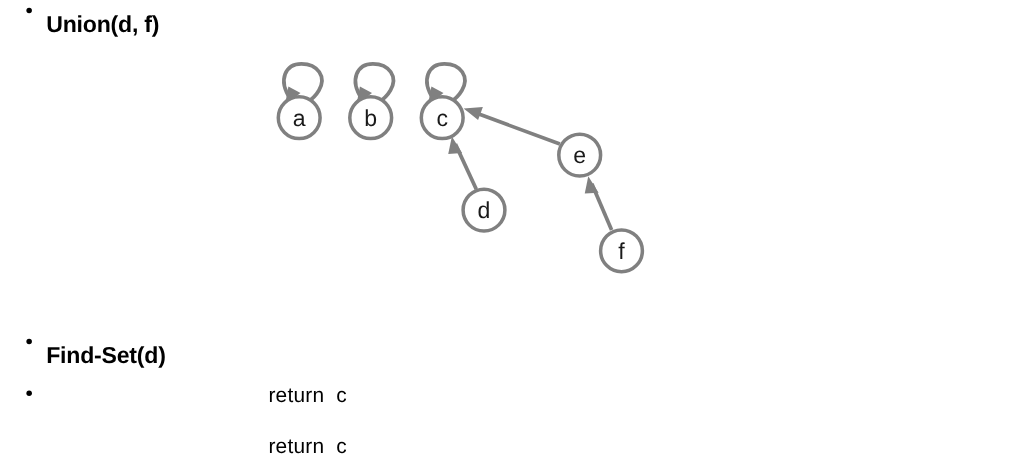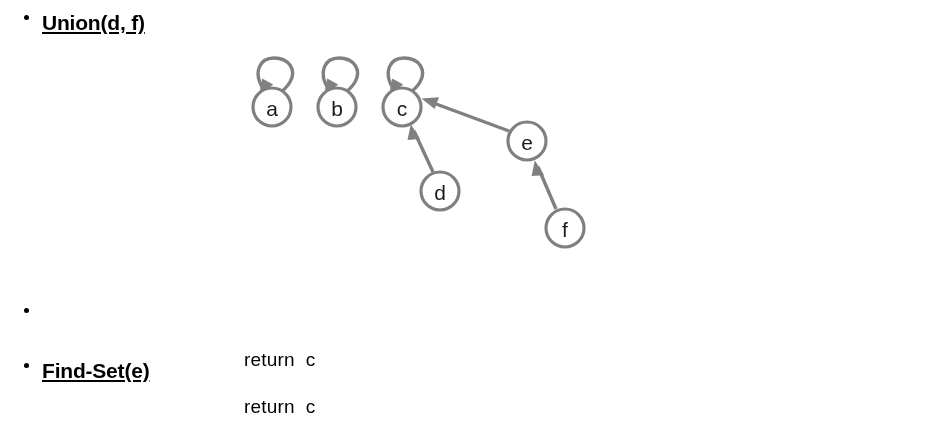--- a/index.html
+++ b/index.html
@@ -13,23 +13,22 @@
     position: relative;
     overflow: hidden;
     font-family: "Liberation Sans", sans-serif;
     color: #000000;
   }
 
   
   .bullet-line {
     position: absolute;
     display: flex;
-    align-items: center;
+    align-items: flex-start;
     white-space: nowrap;
-    text-decoration: underline;
   }
   .bullet-dot {
     width: 5px;
     height: 5px;
     border-radius: 50%;
     background: #000000;
     flex: 0 0 auto;
     position: relative;
     top: -5px;
     margin-right: 13px;
@@ -158,20 +157,20 @@
     <text class="node-label" x="527" y="142">e</text>
   </g>
   <g>
     <circle class="node-circle" cx="565" cy="228" r="19"></circle>
     <text class="node-label" x="565" y="229">f</text>
   </g>
 </svg>
 
 <div class="bullet-line" id="line-find-d">
   <span class="bullet-dot"></span>
+  <span class="bullet-text">Find-Set(d)</span>
 </div>
 <div class="return-text" id="return-d">return  c</div>
 
 <div class="bullet-line" id="line-find-e">
   <span class="bullet-dot"></span>
-  <span class="bullet-text">Find-Set(e)</span>
 </div>
 <div class="return-text" id="return-e">return  c</div>
 
 </body></html>

